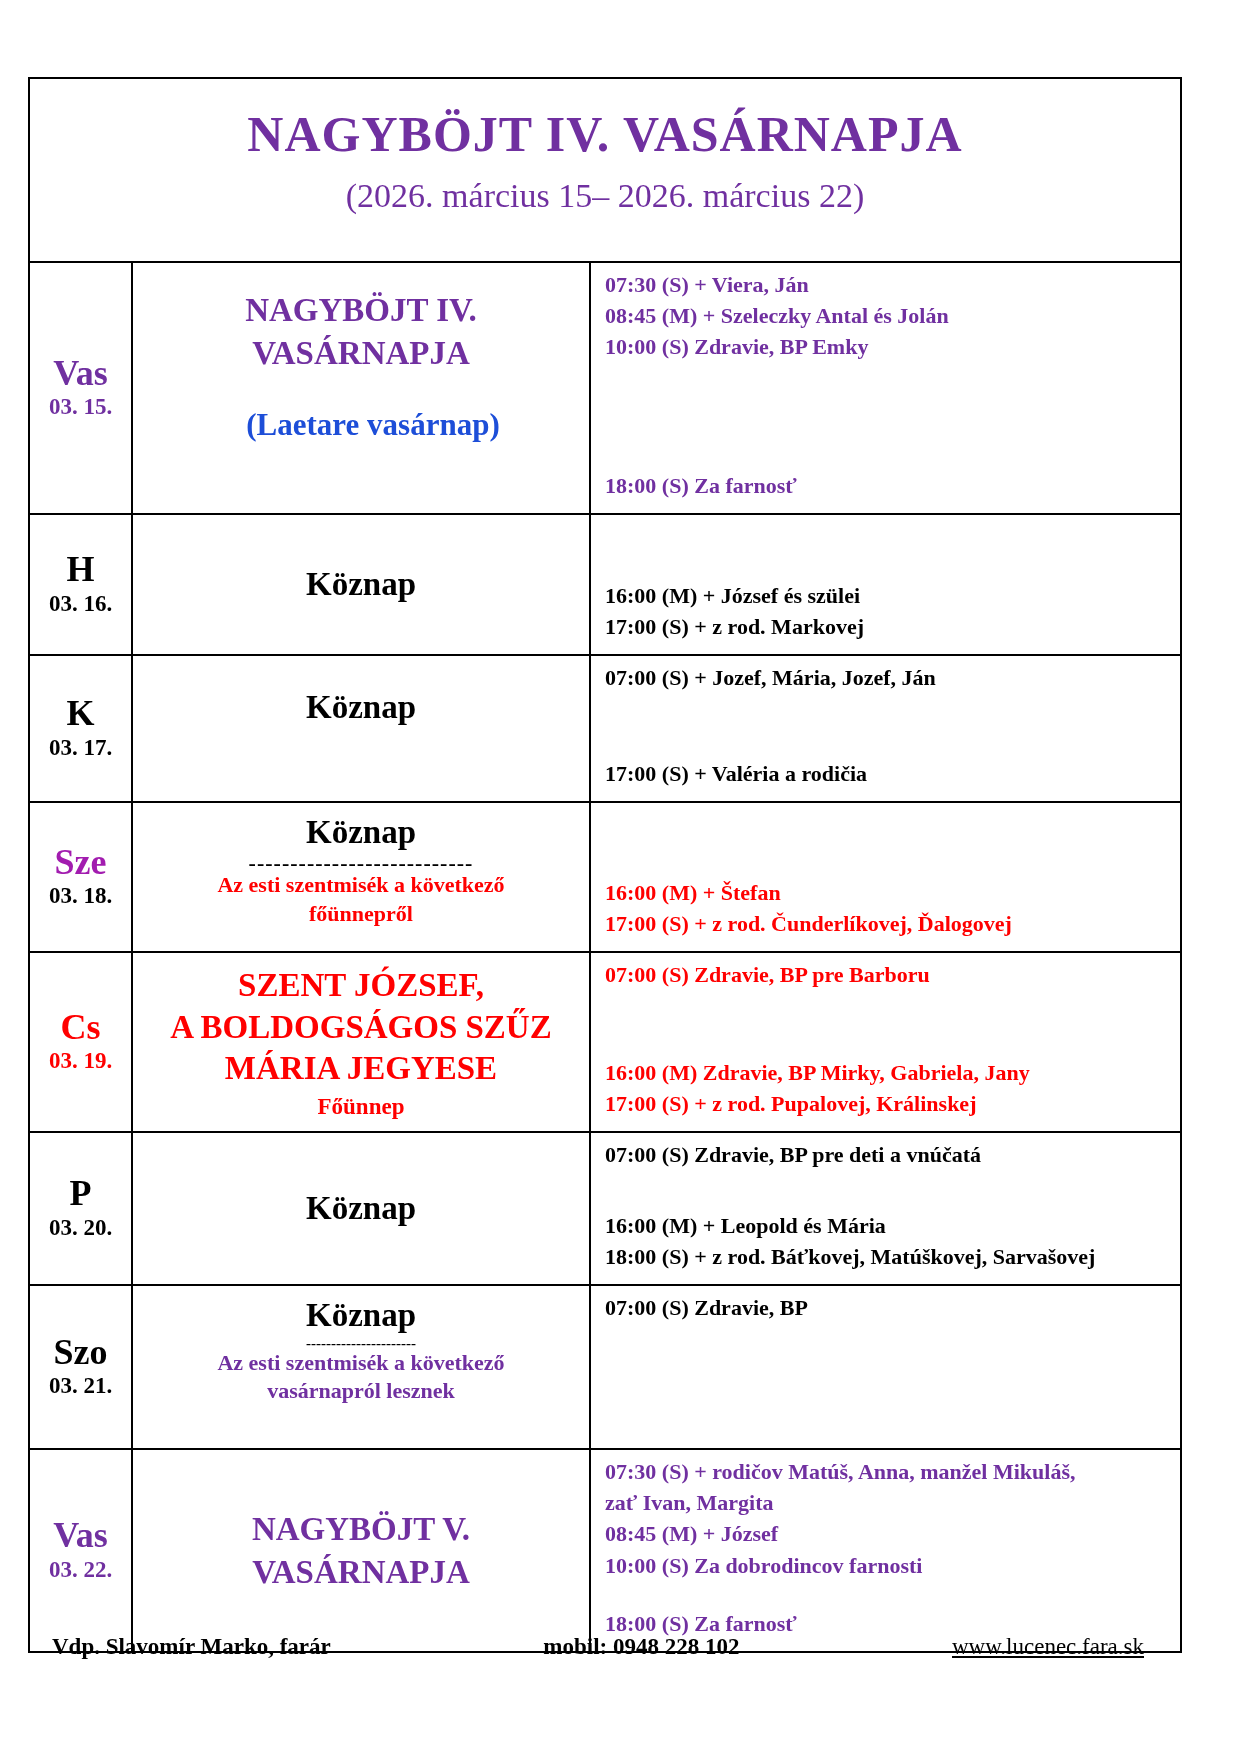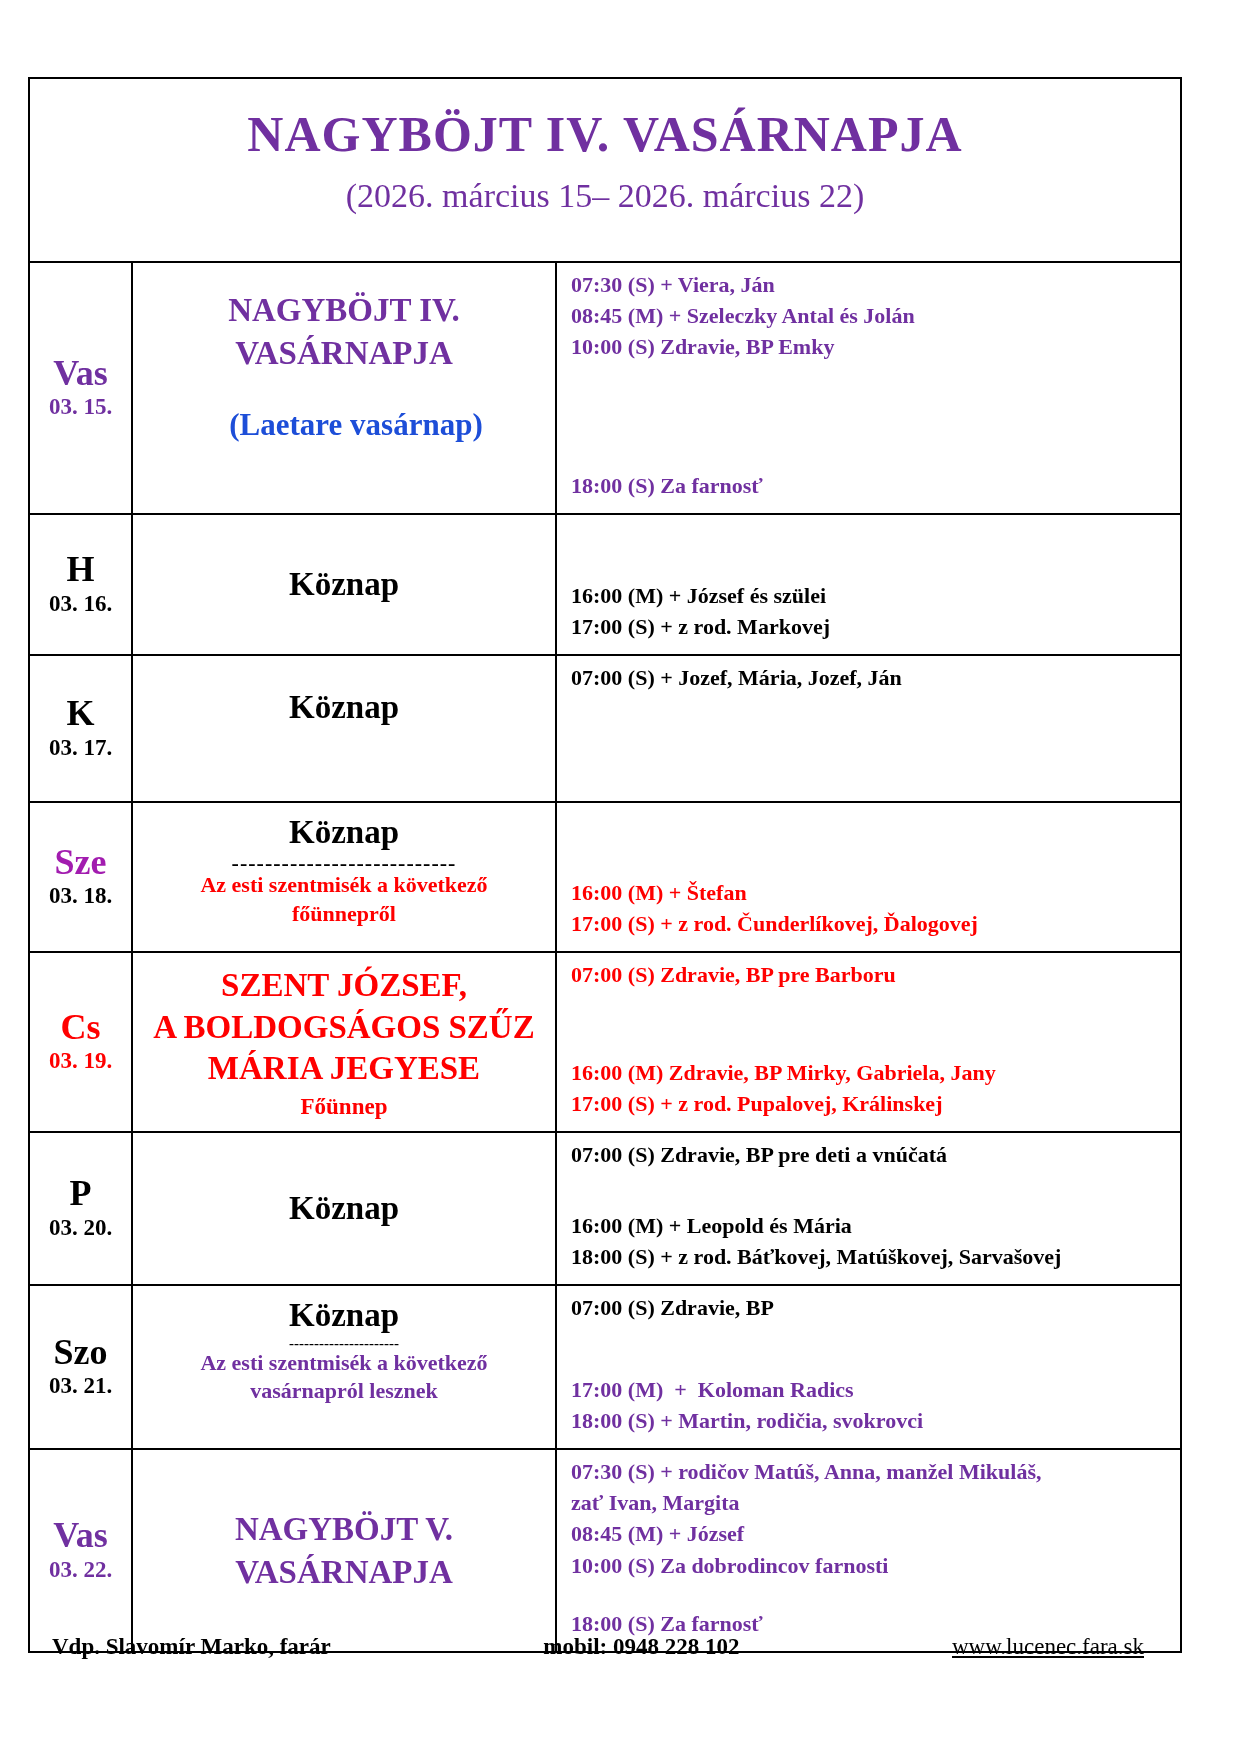--- a/index.html
+++ b/index.html
@@ -32,21 +32,21 @@
 
   .day-cell {
     width:103px; border-right:2px solid #000; display:flex;
     flex-direction:column; align-items:center; justify-content:center;
     text-align:center; flex-shrink:0;
   }
   .day-abbrev { font-size:36px; font-weight:bold; line-height:0.95; }
   .day-date { font-size:23px; font-weight:bold; margin-top:4px; }
 
   .desc-cell {
-    width:424px; border-right:2px solid #000; display:flex;
+    width:458px; border-right:2px solid #000; display:flex;
     flex-direction:column; align-items:center; text-align:center;
     flex-shrink:0; padding:14px 8px;
   }
   .desc-title { font-size:33px; font-weight:bold; white-space:pre-line; line-height:1.3; }
   .desc-divider { font-size:22px; font-weight:bold; line-height:0.8; letter-spacing:1px; }
   .desc-note { font-size:22px; font-weight:bold; white-space:pre-line; line-height:1.3; }
   .desc-subtitle { font-size:23px; font-weight:bold; }
 
   .r1 .desc-cell { justify-content:flex-start; padding-top:26px; }
   .r1 .desc-subtitle { font-size:31px; margin-top:32px; }
@@ -121,20 +121,21 @@
     <div class="row r3">
       <div class="day-cell">
         <div class="day-abbrev" style="color: rgb(0, 0, 0);">K</div>
         <div class="day-date" style="color: rgb(0, 0, 0);">03. 17.</div>
       </div>
       <div class="desc-cell">
         <div class="desc-title" style="margin-top: 14px; color: rgb(0, 0, 0);">Köznap</div>
       </div>
       <div class="sched-cell">
         <div class="sched-top" style="color: rgb(0, 0, 0);">07:00 (S) + Jozef, Mária, Jozef, Ján</div>
+        <div class="sched-bottom" style="color: rgb(0, 0, 0);">17:00 (S) + Valéria a rodičia</div>
       </div>
     </div>
 
     <div class="row r4">
       <div class="day-cell">
         <div class="day-abbrev" style="color: #a21caf;">Sze</div>
         <div class="day-date" style="color: rgb(0, 0, 0);">03. 18.</div>
       </div>
       <div class="desc-cell">
         <div class="desc-title" style="color: rgb(0, 0, 0);">Köznap</div>
@@ -188,22 +189,20 @@
         <div class="day-date" style="color: rgb(0, 0, 0);">03. 21.</div>
       </div>
       <div class="desc-cell">
         <div class="desc-title" style="color: rgb(0, 0, 0);">Köznap</div>
         <div class="desc-divider">----------------------</div>
         <div class="desc-note" style="color: rgb(112, 48, 160);">Az esti szentmisék a következő
 vasárnapról lesznek</div>
       </div>
       <div class="sched-cell">
         <div class="sched-top" style="color: rgb(0, 0, 0);">07:00 (S) Zdravie, BP</div>
-        <div class="sched-bottom" style="color: rgb(112, 48, 160);">17:00 (M)  +  Koloman Radics
-18:00 (S) + Martin, rodičia, svokrovci</div>
       </div>
     </div>
 
     <div class="row r8">
       <div class="day-cell">
         <div class="day-abbrev" style="color: rgb(112, 48, 160);">Vas</div>
         <div class="day-date" style="color: rgb(112, 48, 160);">03. 22.</div>
       </div>
       <div class="desc-cell">
         <div class="desc-title" style="color: rgb(112, 48, 160);">NAGYBÖJT V.

